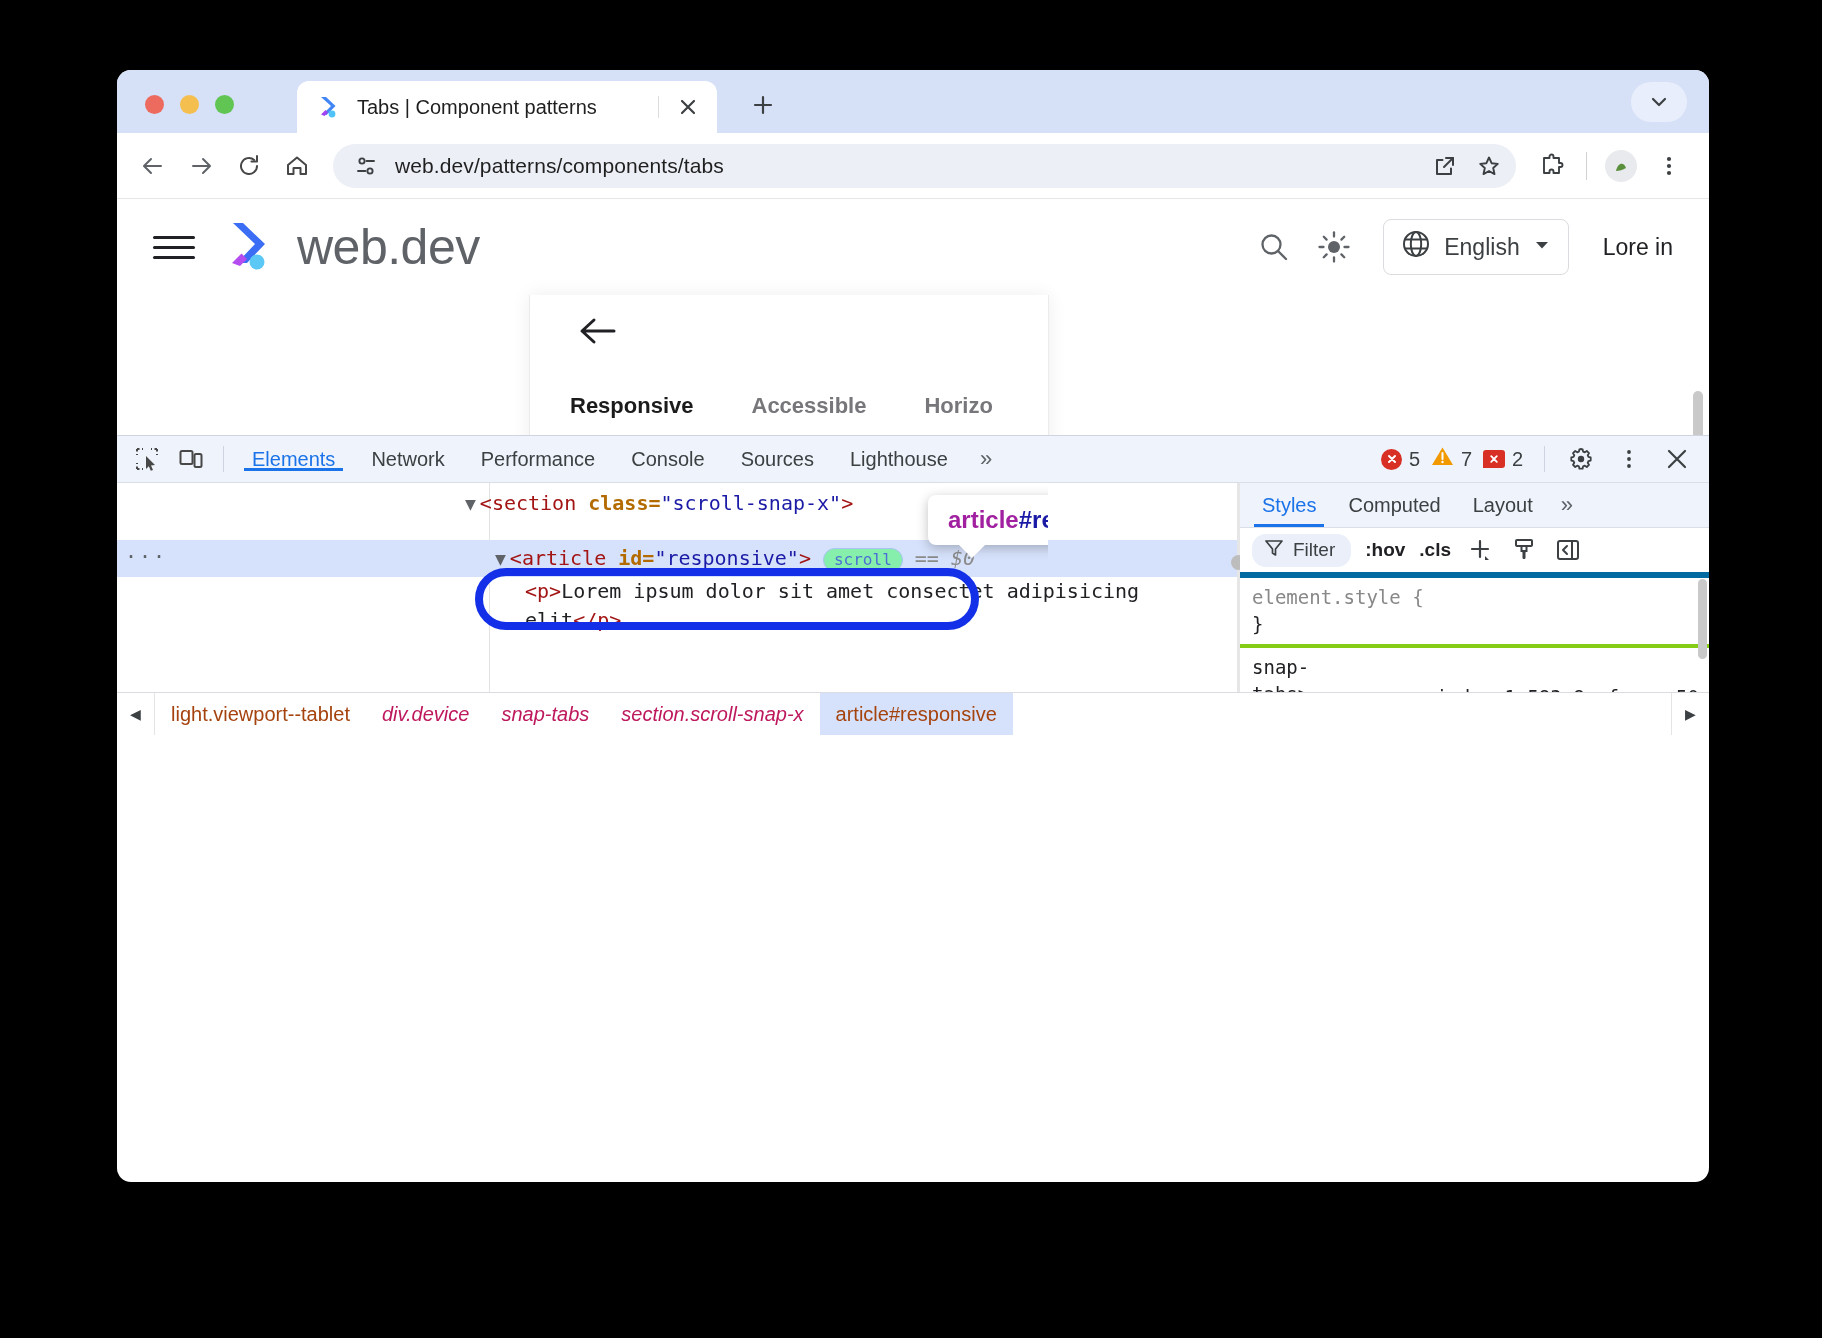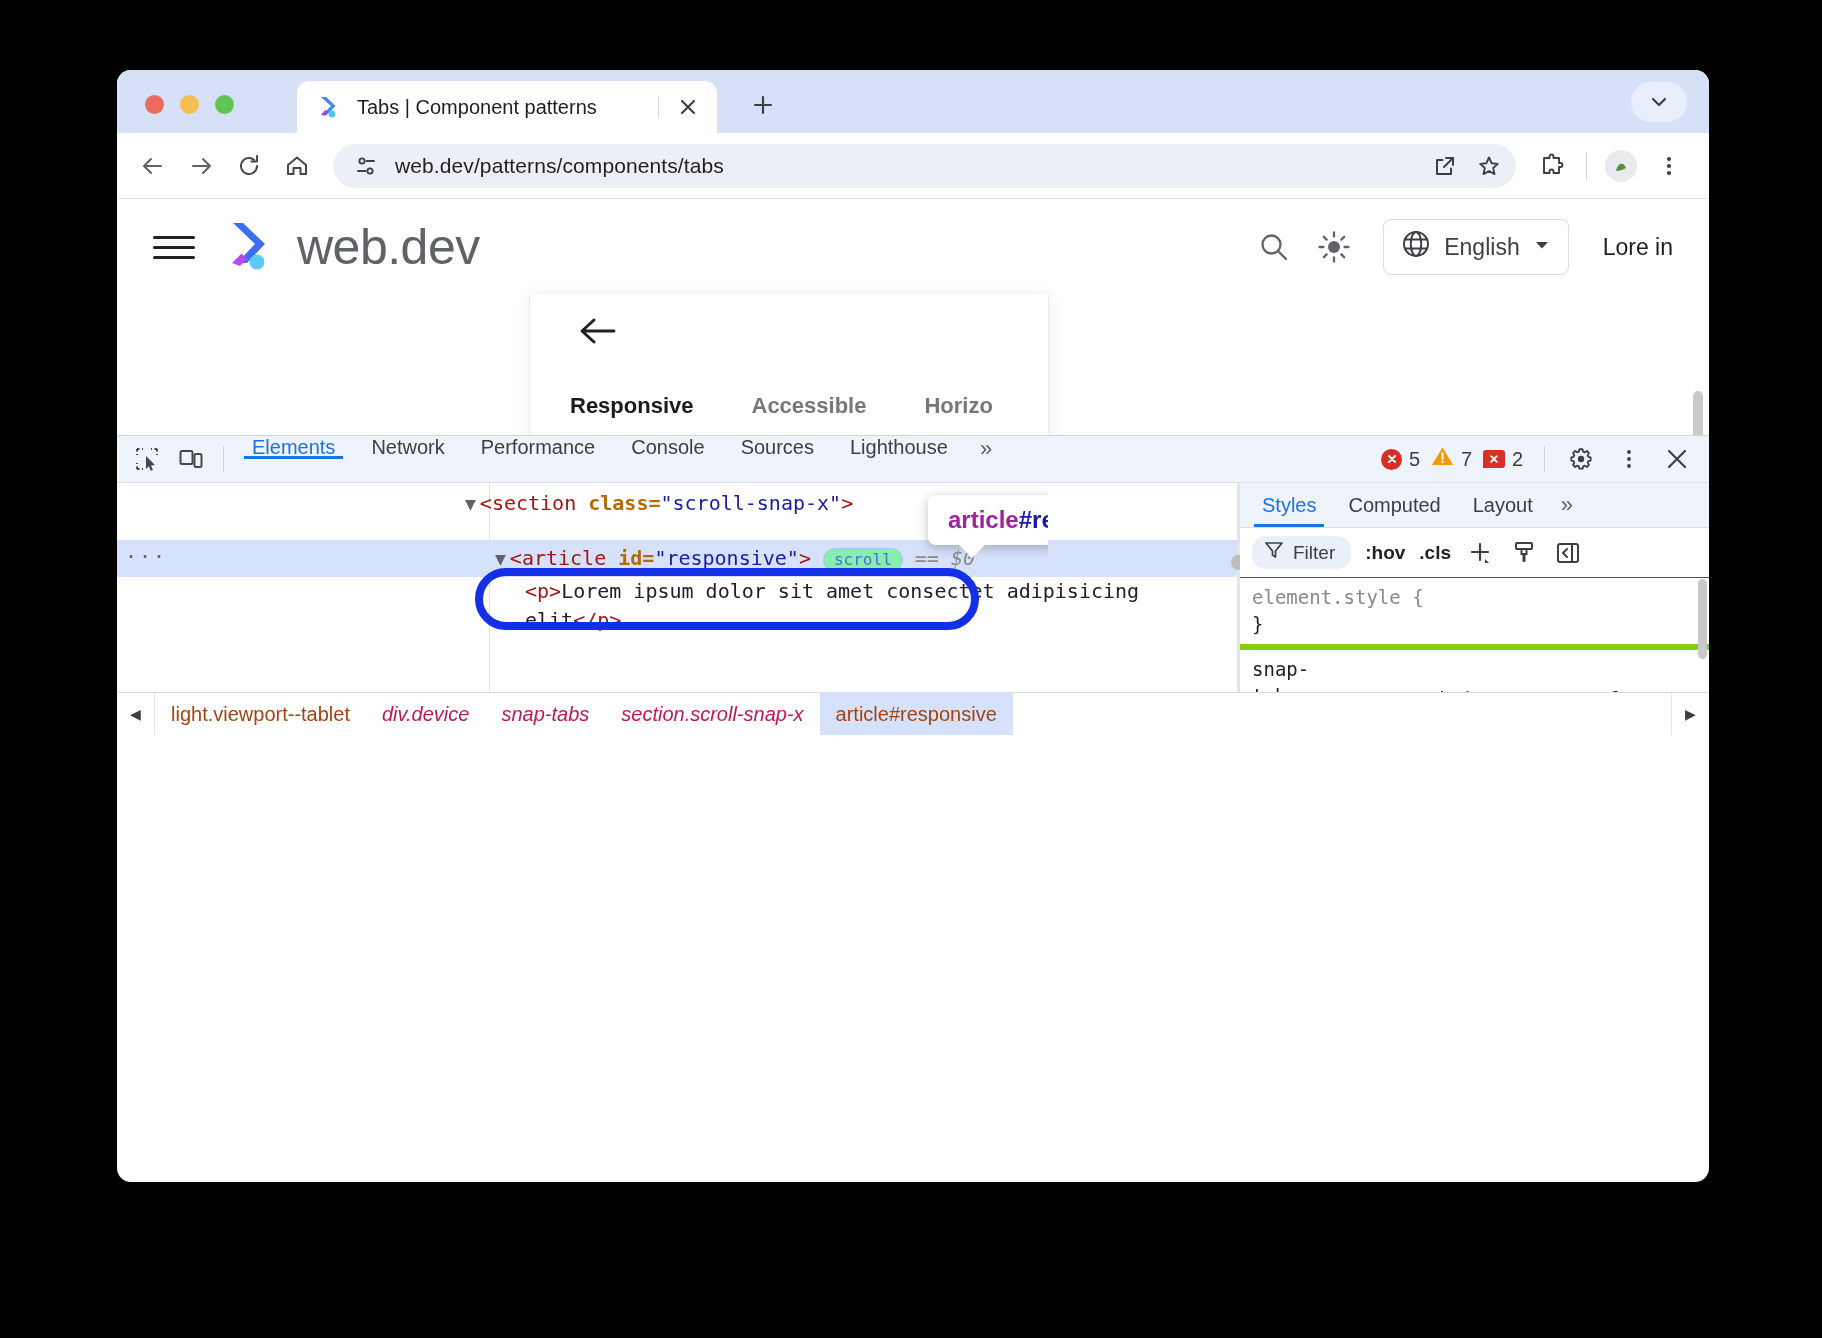--- a/index.html
+++ b/index.html
@@ -205,21 +205,21 @@
     display:flex; flex-direction:column;
   }
   .dt-topbar {
     height: 47px; background:#eff3fb;
     display:flex; align-items:center;
     border-bottom:1px solid #d9dee9;
     padding-left: 8px;
   }
   .dt-icon-btn { width:44px;height:40px;display:flex;align-items:center;justify-content:center;color:#474747;flex:none;}
   .dt-vsep { width:1px;height:26px;background:#cdd3e0;margin:0 10px; flex:none;}
-  .dt-tabs { display:flex; align-items:flex-start; height:100%; }
+  .dt-tabs { display:flex; align-items:center; height:100%; }
   .dt-tab {
     display:flex;align-items:center;
     padding: 0 18px; font-size: 20px; color:#3c4043;
     position:relative; white-space:nowrap;
   }
   .dt-tab.active { color:#1a73e8; }
   .dt-tab.active:after {
     content:""; position:absolute; left:10px; right:10px; bottom:0; height:3px; background:#1a73e8;
   }
   .dt-more { padding: 0 14px; display:flex;align-items:center;color:#5f6368;font-size:22px;}
@@ -271,36 +271,36 @@
     height: 45px; background:#eff3fb; display:flex; align-items:stretch;
     border-bottom:1px solid #d9dee9; padding-left: 6px;
   }
   .st-tab { display:flex;align-items:center;padding: 0 16px; font-size:20px;color:#3c4043;position:relative; }
   .st-tab.active { color:#1a73e8; }
   .st-tab.active:after { content:""; position:absolute; left:8px;right:8px;bottom:0;height:3px;background:#1a73e8; }
   .st-more { display:flex;align-items:center;padding:0 12px;color:#5f6368;font-size:22px;}
 
   .filter-row {
     height: 50px; display:flex; align-items:center; gap: 14px;
-    padding: 0 12px; border-bottom:1px solid #0369a1;
+    padding: 0 12px; border-bottom:6px solid #0369a1;
   }
   .filter-pill {
     display:flex;align-items:center;gap:9px;
     background:#eaeffa; border-radius: 14px; padding: 4px 16px 4px 12px;
     font-size: 19px; color:#3c4043;
   }
   .fl-link { font-size: 19px; font-weight:bold; color:#202124; }
   .fl-icon { width:30px;height:30px;display:flex;align-items:center;justify-content:center;color:#3c4043;}
 
   .css-body {
     flex:1; overflow:hidden;
     font-family: "DejaVu Sans Mono","Liberation Mono",monospace;
     font-size: 19px; line-height: 27px;
   }
-  .css-rule { padding: 6px 10px 6px 12px; border-bottom:6px solid #84cc16; position:relative; }
+  .css-rule { padding: 6px 10px 6px 12px; border-bottom:4px solid #84cc16; position:relative; }
   .css-sel { color:#888; }
   .css-sel-dark { color:#202124; }
   .css-src {
     position:absolute; right: 10px; top: 36px;
     color:#202124; text-decoration:underline; font-size:19px;
   }
   .css-prop { color:#c41a16; padding-left: 28px; }
 
   .breadcrumb {
     height: 43px; background:#fff; border-top:1px solid #dadce0;

